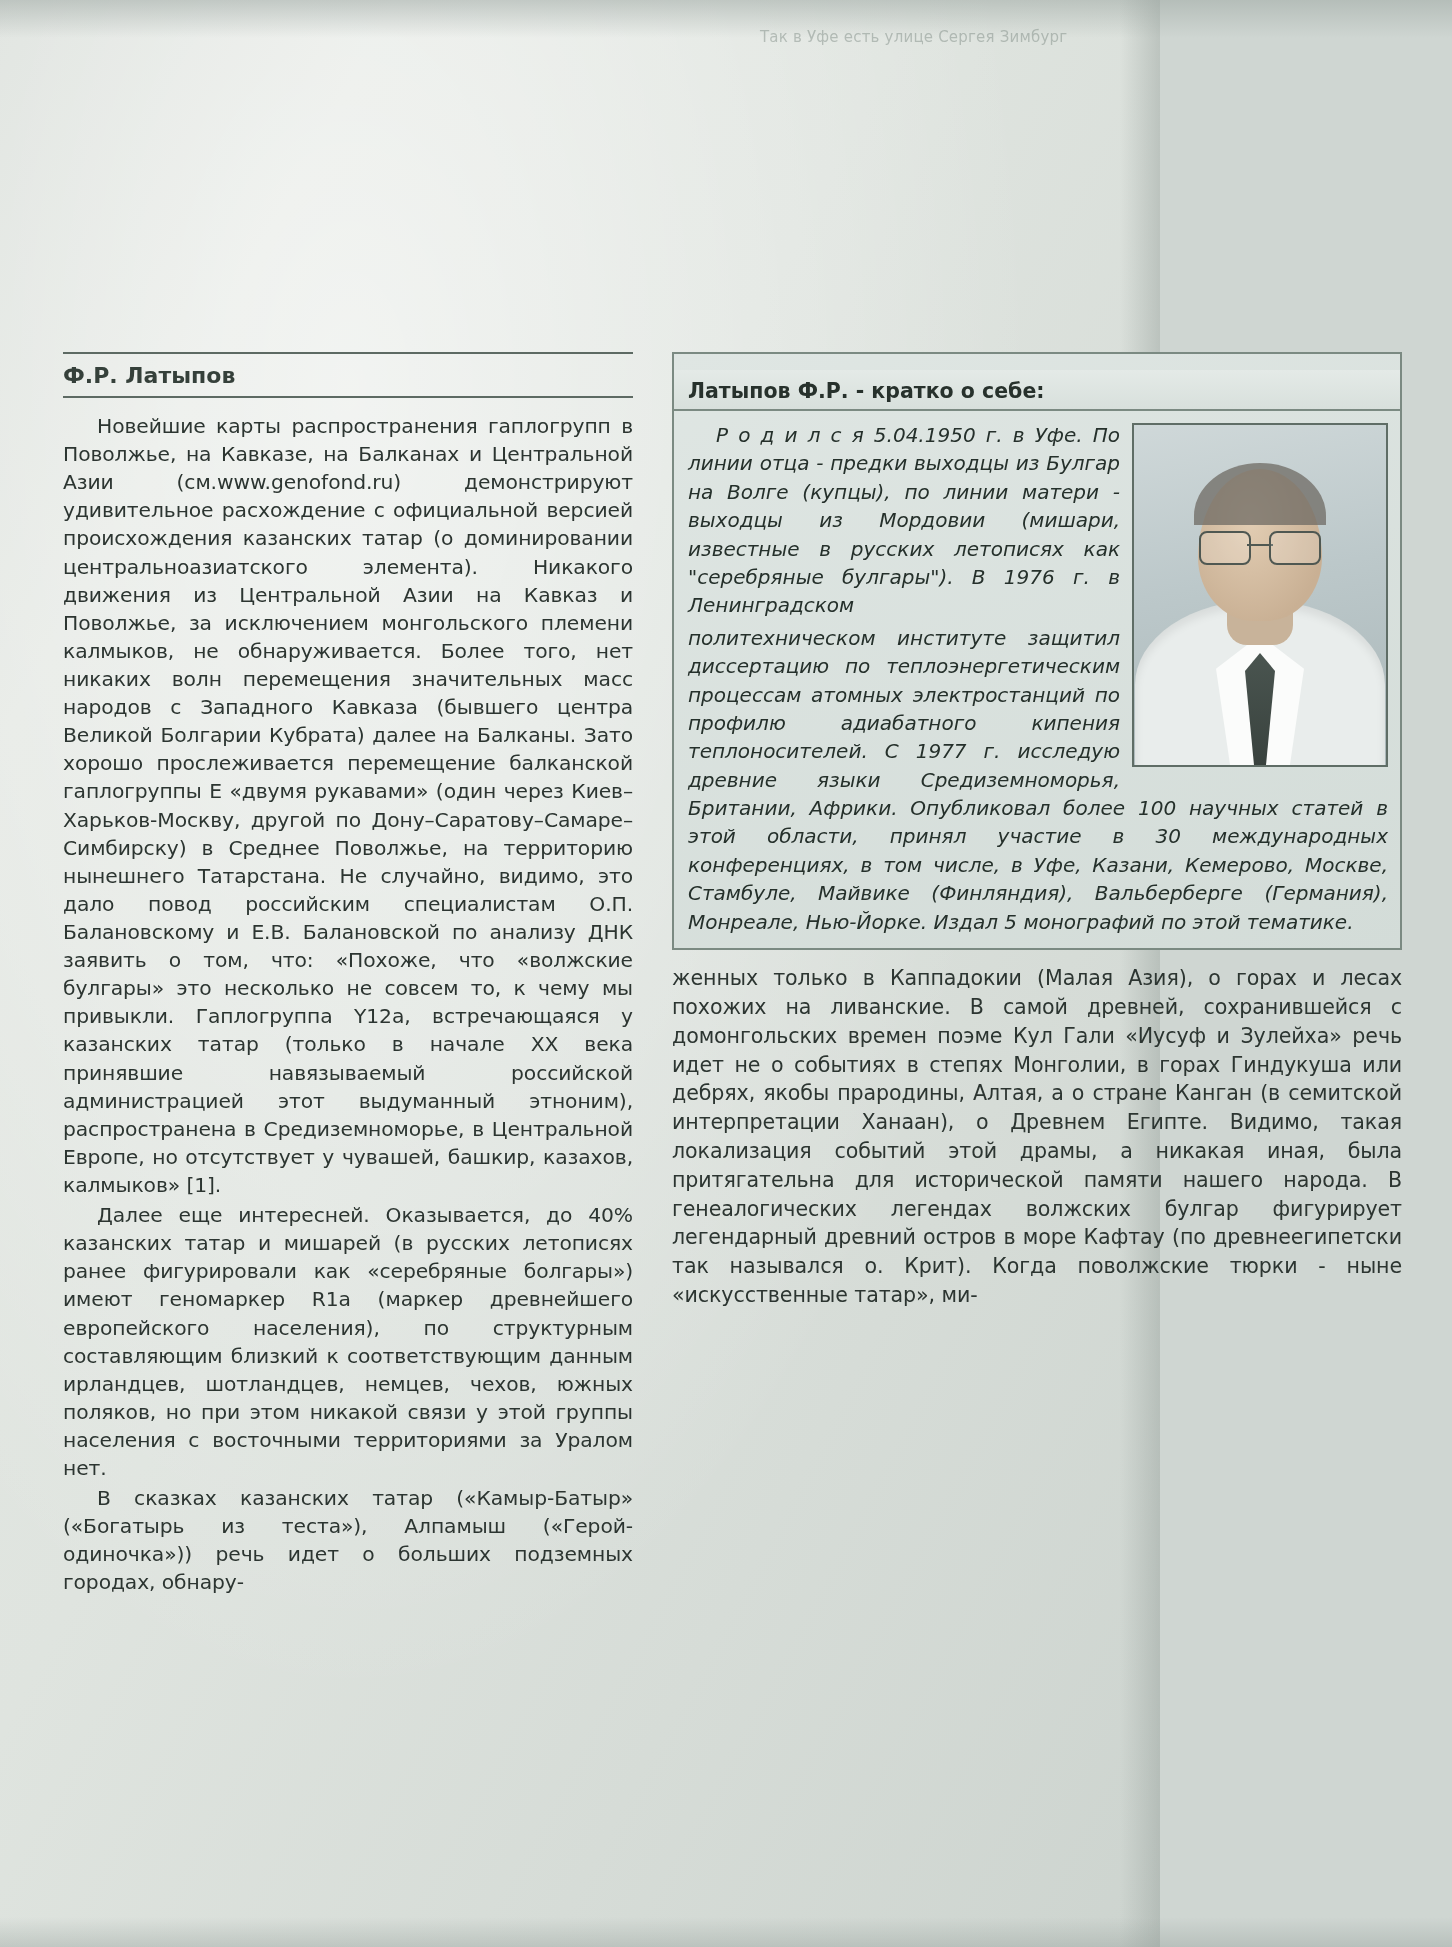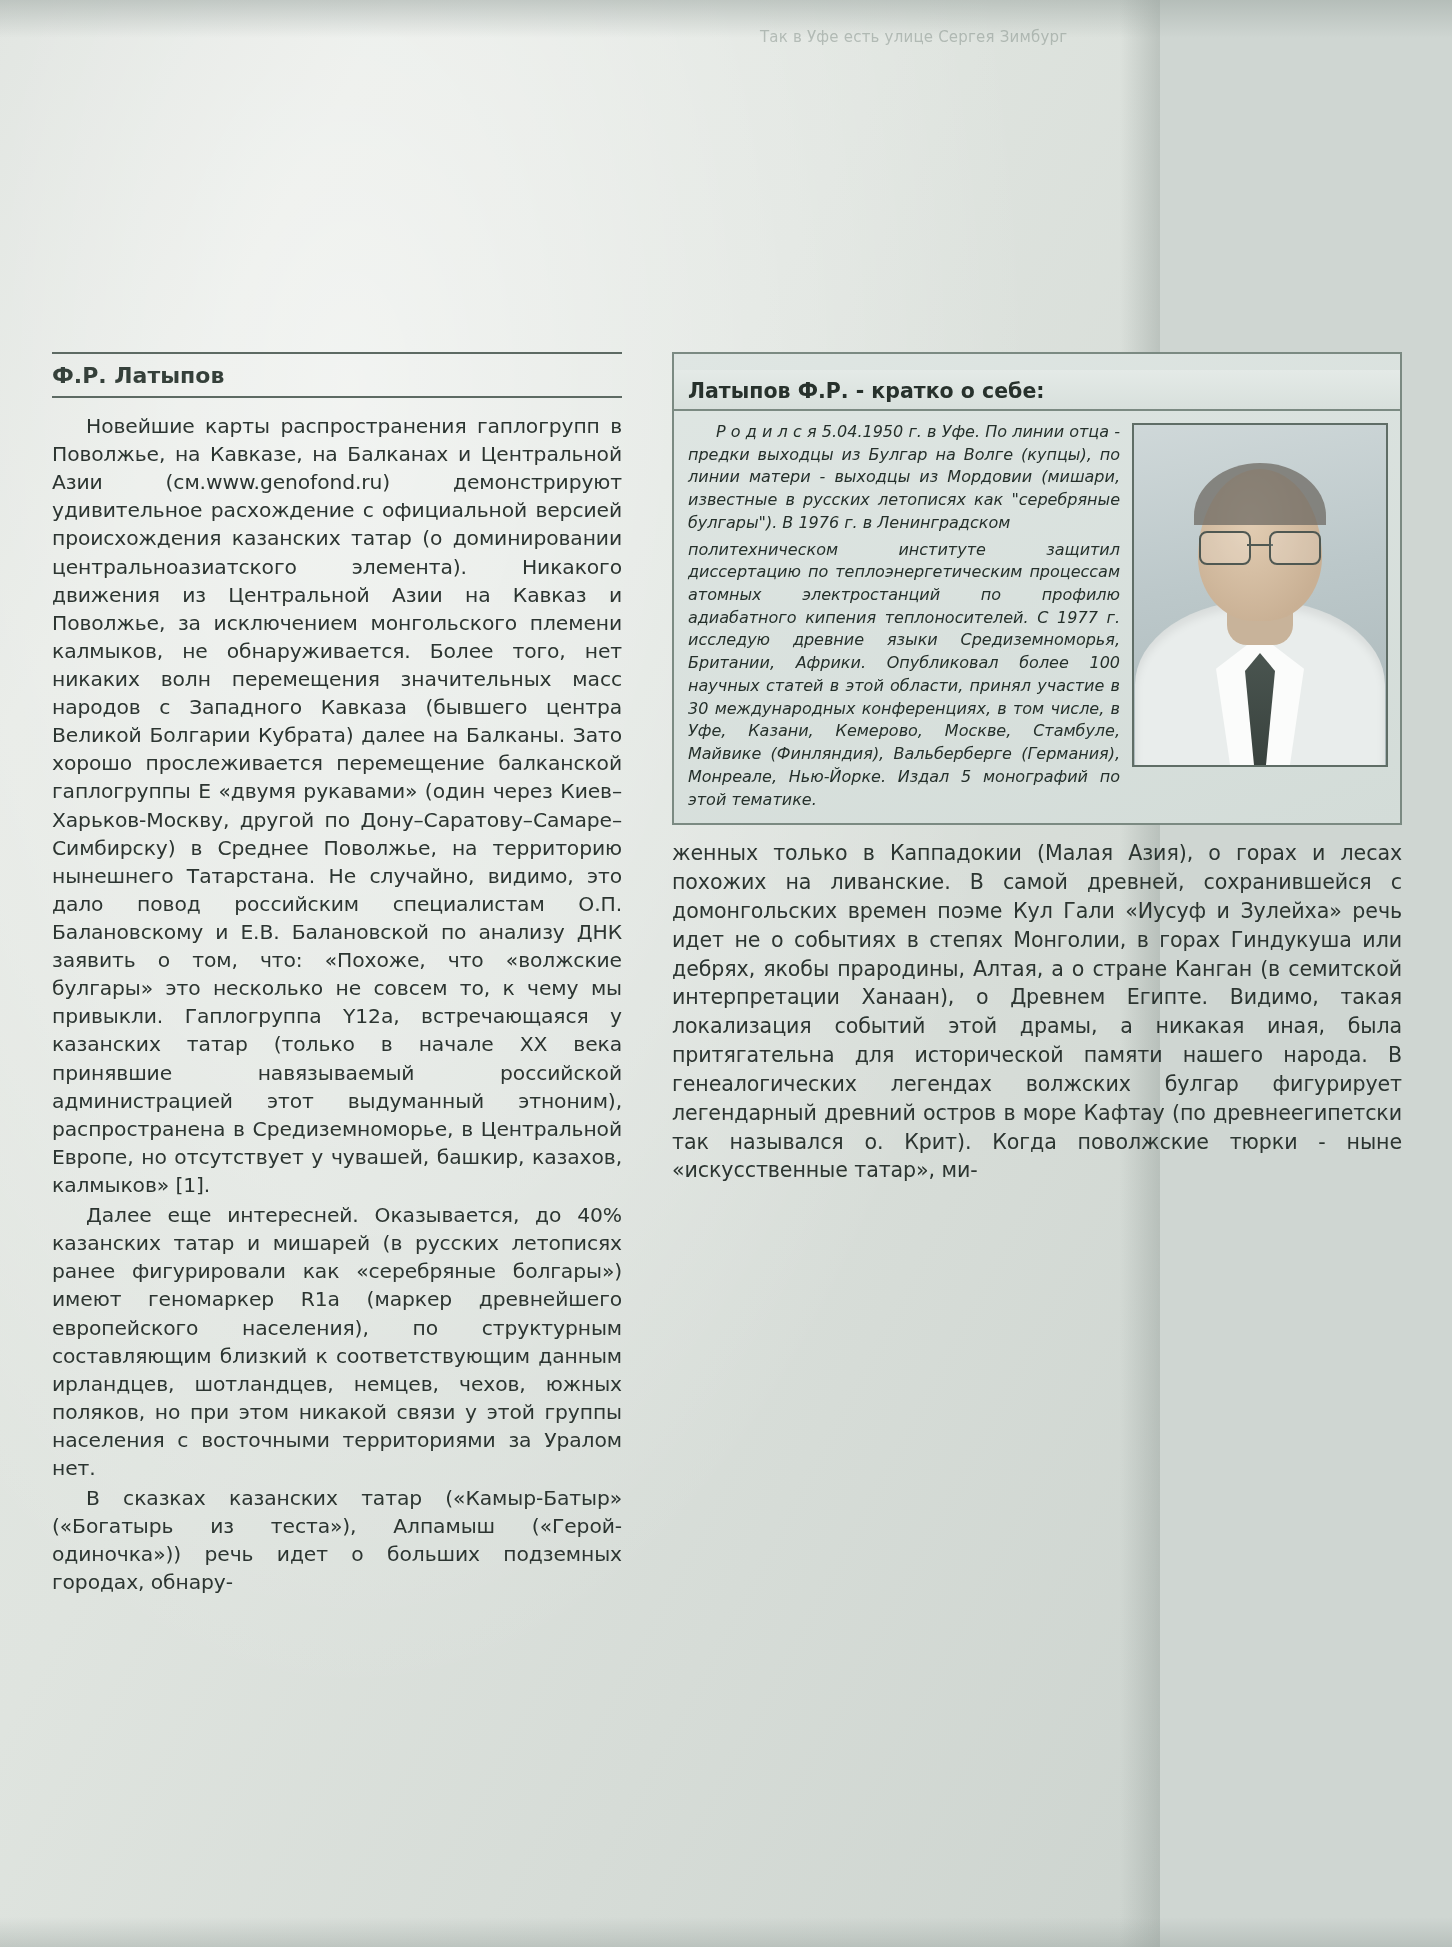--- a/index.html
+++ b/index.html
@@ -84,21 +84,21 @@
 
   
   .cols {
     position: absolute;
     left: 52px;
     top: 352px;
     width: 1350px;
   }
   .col-left {
     position: absolute;
-    left: 0;
+    left: 11px;
     top: 0;
     width: 570px;
   }
   .col-right {
     position: absolute;
     left: 620px;
     top: 0;
     width: 730px;
   }
 
@@ -248,21 +248,21 @@
     position: absolute;
     left: 48px;
     top: 13px;
     width: 26px;
     height: 2px;
     background: #4f5852;
   }
 
   p.bio-text {
     margin: 0;
-    font-size: 16px;
+    font-size: 20px;
     font-style: italic;
     line-height: 1.42;
     color: #25302b;
     text-align: justify;
   }
   p.bio-text.first { text-indent: 28px; }
 
   .right-after {
     margin-top: 14px;
   }

